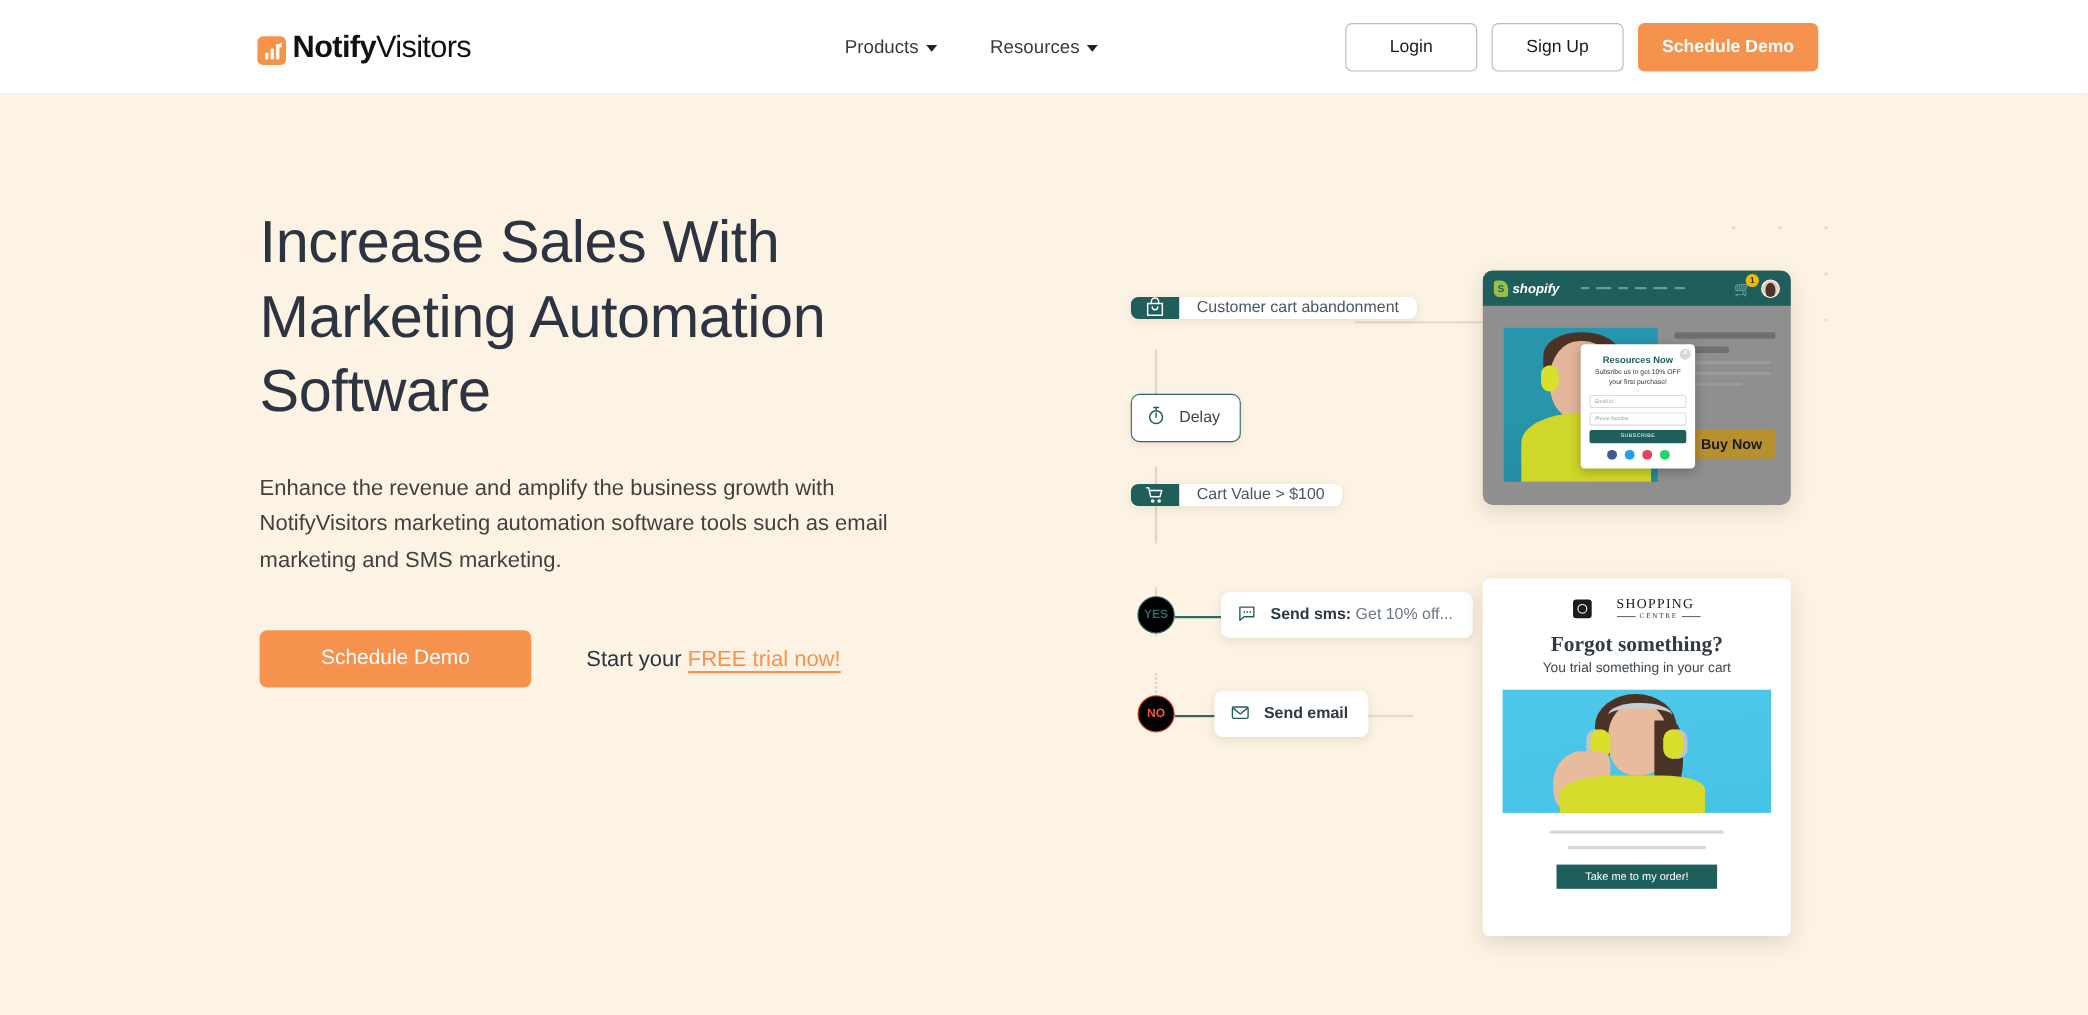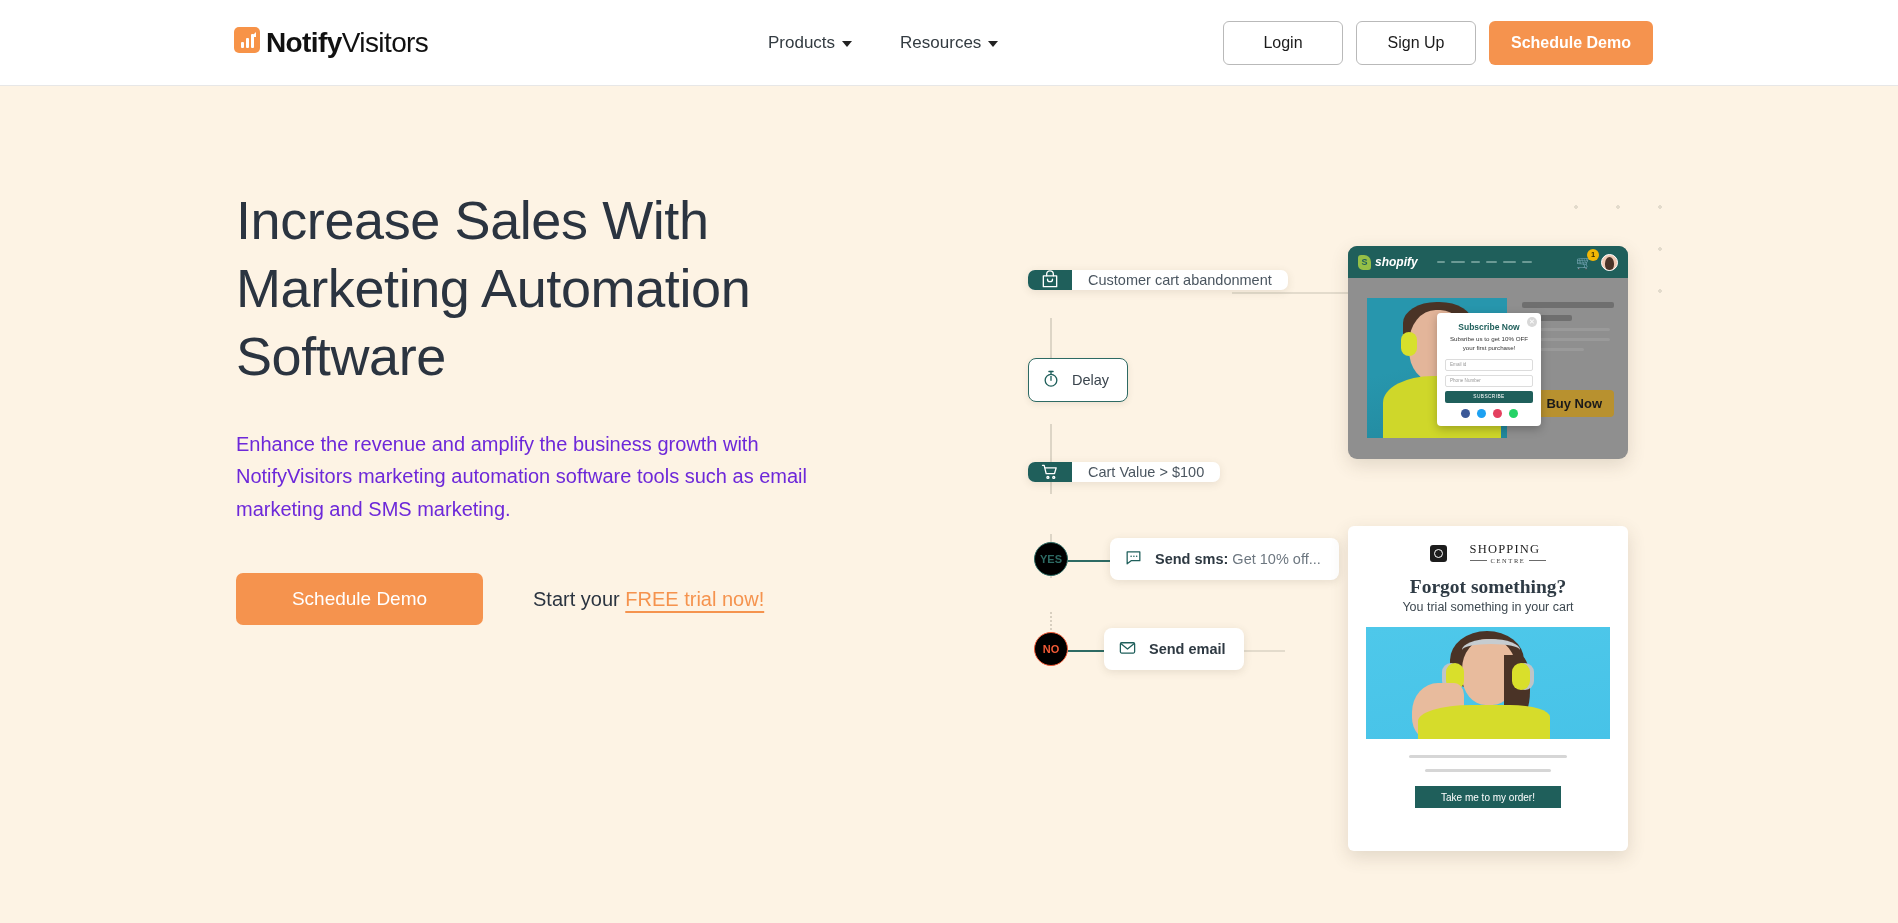--- a/index.html
+++ b/index.html
@@ -17,21 +17,21 @@
     background: #ffffff;
     border-bottom: 1px solid #e7e7e7;
     display: flex;
     align-items: center;
     position: relative;
   }
   .logo {
     position: absolute;
     left: 234px;
     display: flex;
-    align-items: flex-start;
+    align-items: flex-end;
     gap: 6px;
   }
   .logo-mark {
     width: 26px; height: 26px;
     border-radius: 5px;
     background: #F79348;
     display: flex; align-items: flex-end; justify-content: center;
     padding-bottom: 5px;
     gap: 2px;
     position: relative;
@@ -124,21 +124,21 @@
     font-size: 54px;
     line-height: 1.26;
     font-weight: 400;
     color: #2B3440;
     letter-spacing: -0.4px;
   }
   p.subcopy {
     margin-top: 38px;
     font-size: 20px;
     line-height: 1.62;
-    color: #6d28d9;
+    color: #404040;
     width: 630px;
   }
   .cta-row {
     margin-top: 48px;
     display: flex;
     align-items: center;
     gap: 50px;
   }
   .cta-primary {
     width: 247px; height: 52px;
@@ -498,21 +498,21 @@
         <svg width="20" height="20" viewBox="0 0 24 24" fill="none" stroke="#1F5F5B" stroke-width="1.6" stroke-linecap="round">
           <circle cx="12" cy="13.5" r="7"></circle>
             <path d="M12 13.5V9"></path>
             <path d="M9.5 3h5"></path>
             <path d="M12 3v3"></path>
         </svg>
       </span>
       <span>Delay</span>
     </div>
 
-    <div class="node" style="left:8px; top:226px;text-align:right;">
+    <div class="node" style="left:8px; top:204px;text-align:right;">
       <span class="node-icon">
         <svg width="20" height="20" viewBox="0 0 24 24" fill="none" stroke="#ffffff" stroke-width="1.6" stroke-linecap="round" stroke-linejoin="round">
           <path d="M3 4h2l2.4 10h10l2-7H6"></path>
             <circle cx="9.5" cy="18.5" r="1.2"></circle>
             <circle cx="16.5" cy="18.5" r="1.2"></circle>
         </svg>
       </span>
       <span class="node-label">Cart Value &gt; $100</span>
     </div>
 
@@ -574,21 +574,21 @@
         <i style="height:6px;width:92px"></i>
         <i style="height:6px;width:50px"></i>
         <i style="height:3px;width:88px;background:#9a9a9a"></i>
         <i style="height:3px;width:88px;background:#9a9a9a"></i>
         <i style="height:3px;width:62px;background:#9a9a9a"></i>
       </div>
       <div class="buy-now">Buy Now</div>
 
       <div class="popup">
         <span class="popup-close">✕</span>
-        <div class="popup-title">Subscribe Now</div>
+        <div class="popup-title">Resources Now</div>
         <div class="popup-sub">Subsribe us to get 10% OFF your first purchase!</div>
         <div class="popup-input">Email id</div>
         <div class="popup-input">Phone Number</div>
         <div class="popup-btn">SUBSCRIBE</div>
         <div class="popup-social">
           <i class="s-fb"></i>
           <i class="s-tw"></i>
           <i class="s-ig"></i>
           <i class="s-wa"></i>
         </div>

